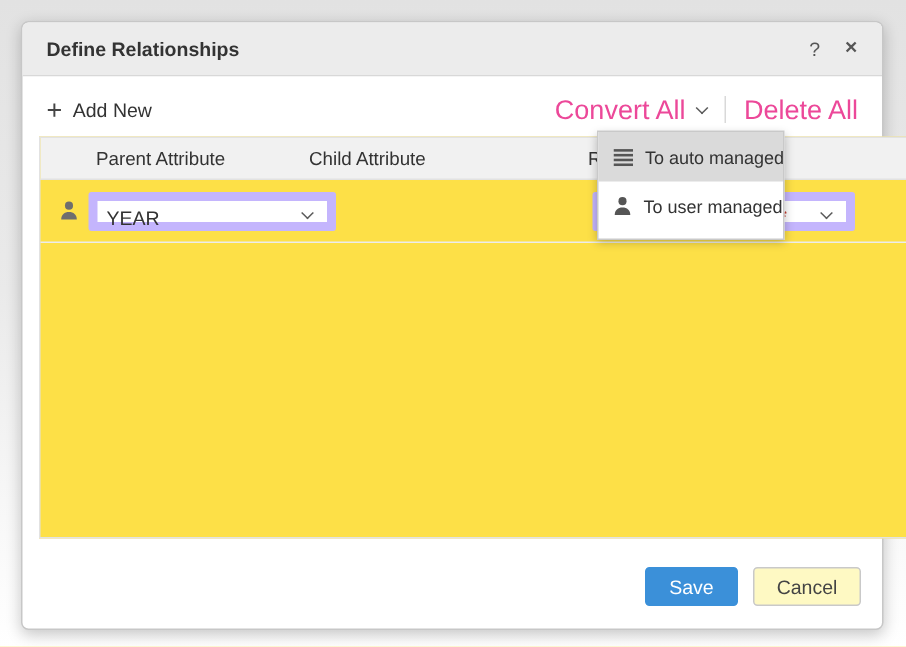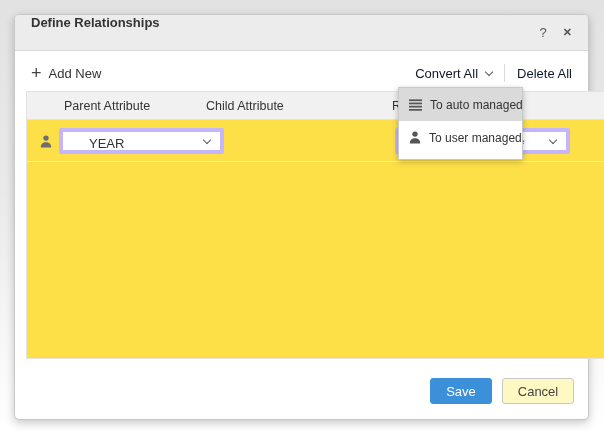--- a/index.html
+++ b/index.html
@@ -7,48 +7,48 @@
   .stage { position:relative; width:604px; height:431px; overflow:hidden;
            background:linear-gradient(180deg,#e2e2e2 0%, #eaeaea 45%, #f8f8f8 80%, #ffffff 100%); }
 
   .dialog { position:absolute; left:14px; top:14px; width:575px; height:406px;
             background:#fff; border:1px solid #c7c7c7; border-radius:5px;
             box-shadow:0 3px 10px rgba(0,0,0,.22); }
 
   
   .titlebar { position:absolute; left:0; top:0; right:0; height:36px; background:#ececec;
               border-bottom:1px solid #d8d8d8; border-radius:4px 4px 0 0;
-              display:flex; padding:0 16px; }
+              display:flex; align-items:center; padding:0 16px; }
   .title { font-size:13px; font-weight:bold; color:#333; }
   .titlebar-icons { margin-left:auto; display:flex; align-items:center; gap:16px; }
   .tb-icon { font-size:13px; color:#555; cursor:pointer; line-height:1; }
   .tb-close { font-size:11px; font-weight:bold; }
 
   
   .toolbar { position:absolute; left:16px; right:16px; top:44px; height:28px;
              display:flex; align-items:center; }
   .addnew { display:flex; align-items:center; gap:7px; font-size:13px; color:#333; cursor:pointer; }
   .plus { font-size:18px; font-weight:400; color:#444; line-height:14px; }
-  .tb-right { margin-left:auto; display:flex; align-items:center; font-size:13px; color:#0f172a; }
+  .tb-right { margin-left:auto; display:flex; align-items:center; font-size:18px; color:#ec4899; }
   .convert { display:flex; align-items:center; gap:8px; cursor:pointer; }
   .chev { display:inline-block; width:6px; height:6px; border-right:1.5px solid #5a5a5a;
           border-bottom:1.5px solid #5a5a5a; transform:rotate(45deg); margin-top:-3px; }
   .vdiv { width:1px; height:18px; background:#d9d9d9; margin:0 12px; }
   .deleteall { cursor:pointer; }
 
   
   .table { position:absolute; left:11px; top:76px; width:592px; height:268px;
            border:1px solid #e2e2e2; background:#fde047; }
   .thead { position:relative; height:28px; background:#f1f1f1; border-bottom:1px solid #e2e2e2; }
   .th { position:absolute; top:0; line-height:28px; font-size:12.5px; color:#333; white-space:nowrap; }
   .th-parent { left:37px; } .th-child { left:179px; } .th-rel { left:365px; }
   .trow { position:relative; height:42px; border-bottom:1px solid #ececec; }
   .row-usericon { position:absolute; left:13px; top:14px; }
-  .select { position:absolute; top:8px; height:26px; background:#fff; border:4px solid #c4b5fd;
-            border-radius:2px; font-size:13px; color:#333; line-height:24px; padding-left:26px;
+  .select { position:absolute; top:8px; height:26px; background:#fff; border:6px solid #c4b5fd;
+            border-radius:2px; font-size:13px; color:#333; line-height:24px; padding-left:6px;
             cursor:pointer; white-space:nowrap; }
   .select .chev { position:absolute; right:10px; top:8px; }
   .sel-parent { left:32px; width:165px; }
   .sel-child  { left:175px; width:188px; }
   .sel-rel    { left:368px; width:175px; }
 
   
   .required { position:absolute; left:504px; top:121px; z-index:5; color:#c0392b;
               font-size:14px; font-weight:bold; }
 

